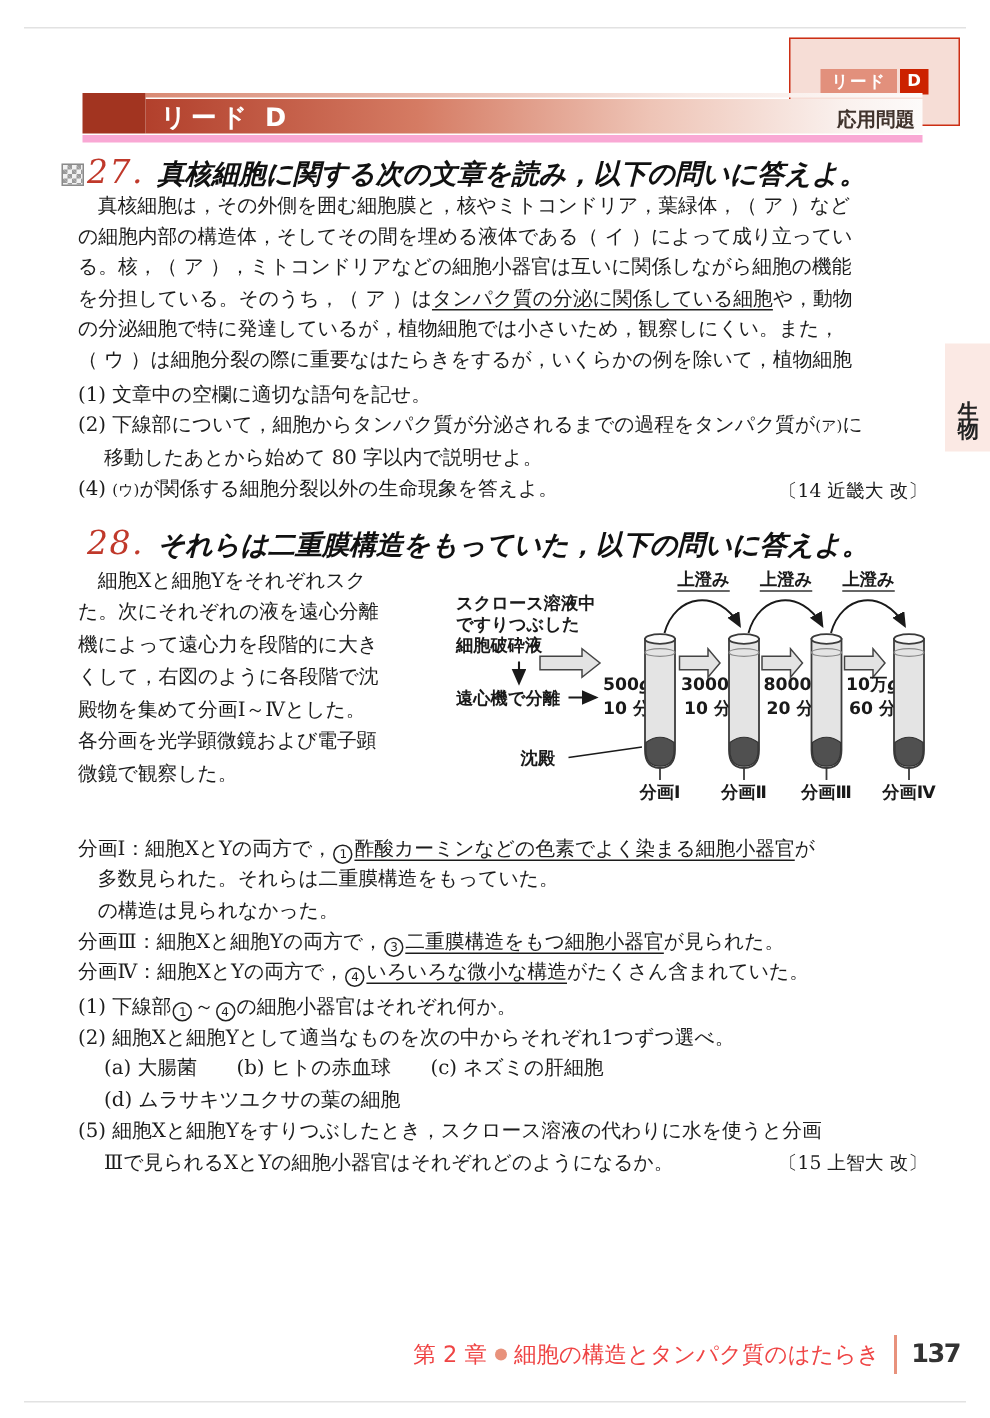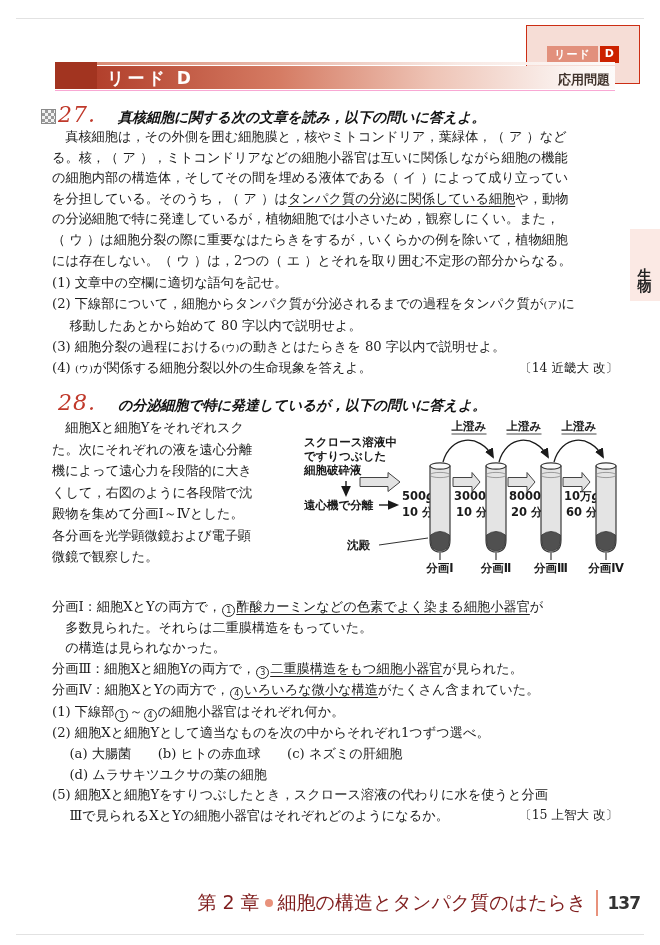--- a/index.html
+++ b/index.html
@@ -20,21 +20,21 @@
     border:1px solid #cc2e14;background:#f6ddd6;padding:20px;
   }
   .corner-tab .series{background:#e2907c;color:#fff;font-size:11px;font-weight:700;
     padding:1px 7px;letter-spacing:1px;}
   .corner-tab .grade{background:#cc2200;color:#fff;font-size:11px;font-weight:700;
     padding:1px 5px;}
 
   
   .header-bar{
     position:absolute;top:62px;left:55px;right:45px;height:28px;
-    border-bottom:1px solid #f9a8d4;
+    border-bottom:5px solid #f9a8d4;
   }
   .hb-thin{position:absolute;top:0;left:42px;right:0;height:3px;
     background:linear-gradient(to right,#d98a74,#f8e9e4 70%,#fdfaf9);}
   .hb-main{position:absolute;top:4px;left:42px;right:0;height:23px;
     background:linear-gradient(to right,#b2402c,#d57b63 35%,#eec4b6 65%,#faf1ee 90%,#fdfbfa);}
   .hb-block{position:absolute;top:0;left:0;width:42px;height:27px;background:#a23420;}
   .hb-title{position:absolute;left:52px;top:5px;font-size:17px;font-weight:700;color:#fff;
     letter-spacing:3px;}
   .hb-cat{position:absolute;right:5px;top:9px;font-size:13px;font-weight:600;color:#40332c;}
 
@@ -48,21 +48,21 @@
 
   .content{position:absolute;left:42px;right:42px;top:96px;}
 
   .prob-head{position:relative;padding-left:16px;display:flex;align-items:baseline;margin-top:8px;font-style:italic;}
   .marker-icon{position:absolute;left:-1px;top:5px;width:13px;height:13px;border:1px solid #8a8a8a;
     background-image:linear-gradient(45deg,#9a9a9a 25%,transparent 25%,transparent 75%,#9a9a9a 75%),
                      linear-gradient(45deg,#9a9a9a 25%,transparent 25%,transparent 75%,#9a9a9a 75%);
     background-size:6px 6px;background-position:0 0,3px 3px;background-color:#f2f2f2;}
   .prob-num{font-family:"DejaVu Serif","Liberation Serif",serif;font-size:22px;color:#c0392b;
     line-height:1;letter-spacing:1px;}
-  .prob-title{font-size:14px;font-weight:700;color:#111;margin-left:22px;}
+  .prob-title{font-size:18px;font-weight:700;color:#111;margin-left:9px;}
 
   .para{font-family:"DejaVu Serif","Liberation Serif",serif;font-size:13.2px;color:#1c1c1c;
     margin-left:10px;}
   .tline{white-space:pre;line-height:20.6px;}
   .qblock .tline{line-height:20.8px;}
   .tline .u{text-decoration:underline;text-underline-offset:3px;text-decoration-thickness:1px;}
   .tline .sm{font-size:10px;}
   .circ{display:inline-block;width:11px;height:11px;border:1px solid #222;border-radius:50%;
     font-size:8px;line-height:11px;text-align:center;vertical-align:-2px;margin:0 1px;
     font-family:"DejaVu Sans",sans-serif;}
@@ -74,21 +74,21 @@
   .q28-row .intro{width:236px;flex:none;}
   .q28-row .intro .tline{line-height:21.5px;}
   .diagram{flex:none;width:336px;height:172px;margin-left:14px;margin-top:2px;}
 
   svg text{font-family:"DejaVu Sans","Liberation Sans",sans-serif;fill:#1a1a1a;}
   .dlabel-b{font-size:11.5px;font-weight:600;}
   .it{font-style:italic;font-weight:700;}
   .mid{text-anchor:middle;}
 
   .footer{position:absolute;top:890px;right:20px;display:flex;align-items:center;}
-  .footer .chap{font-size:19px;color:#7f1d1d;display:flex;align-items:center;margin-left:36px;}
+  .footer .chap{font-size:15px;color:#ef4444;display:flex;align-items:center;margin-left:36px;}
   .bullet-icon{display:inline-block;width:8px;height:8px;border-radius:50%;background:#e8927c;
     margin:0 5px;}
   .foot-bar{width:2px;height:26px;background:#e8927c;margin:0 10px 0 9px;}
   .page-num{font-size:17px;font-weight:700;color:#333;font-family:"DejaVu Sans",sans-serif;
     letter-spacing:-1px;}
 </style>
 </head>
 <body>
 
 <div class="edge-line edge-top"></div>
@@ -112,43 +112,41 @@
 <div class="content">
 
   <div>
     <div class="prob-head">
       <span class="marker-icon"></span>
       <span class="prob-num">27.</span>
       <span class="prob-title">真核細胞に関する次の文章を読み，以下の問いに答えよ。</span>
     </div>
     <div class="para">
         <div class="tline"><span>　真核細胞は，その外側を囲む細胞膜と，核やミトコンドリア，葉緑体，（ ア ）など</span></div>
+        <div class="tline"><span>の細胞内部の構造体，そしてその間を埋める液体である（ イ ）によって成り立ってい</span></div>
         <div class="tline"><span>る。核，（ ア ），ミトコンドリアなどの細胞小器官は互いに関係しながら細胞の機能</span></div>
-        <div class="tline"><span>の細胞内部の構造体，そしてその間を埋める液体である（ イ ）によって成り立ってい</span></div>
         <div class="tline"><span>を分担している。そのうち，（ ア ）は</span><span class="u">タンパク質の分泌に関係している細胞</span><span>や，動物</span></div>
         <div class="tline"><span>の分泌細胞で特に発達しているが，植物細胞では小さいため，観察しにくい。また，</span></div>
         <div class="tline"><span>（ ウ ）は細胞分裂の際に重要なはたらきをするが，いくらかの例を除いて，植物細胞</span></div>
-        <div class="tline"><span>には存在しない。（ ウ ）は，2つの（ エ ）とそれを取り囲む不定形の部分からなる。</span></div>
       </div>
     <div class="para qblock">
       <div>
           <div class="tline"><span>(1) 文章中の空欄に適切な語句を記せ。</span></div>
           <div class="tline"><span>(2) 下線部について，細胞からタンパク質が分泌されるまでの過程をタンパク質が</span><span class="sm">(ア)</span><span>に</span></div>
           <div class="tline"><span>　 移動したあとから始めて 80 字以内で説明せよ。</span></div>
-          <div class="tline"><span>(3) 細胞分裂の過程における</span><span class="sm">(ウ)</span><span>の動きとはたらきを 80 字以内で説明せよ。</span></div>
           <div class="tline"><span>(4) </span><span class="sm">(ウ)</span><span>が関係する細胞分裂以外の生命現象を答えよ。</span></div>
         </div>
       <span class="src">〔14 近畿大 改〕</span>
     </div>
   </div>
 
   <div style="margin-top:12px;">
     <div class="prob-head">
       <span class="prob-num">28.</span>
-      <span class="prob-title">の分泌細胞で特に発達しているが，以下の問いに答えよ。</span>
+      <span class="prob-title">それらは二重膜構造をもっていた，以下の問いに答えよ。</span>
     </div>
 
     <div class="q28-row">
       <div class="para intro">
           <div class="tline"><span>　細胞Xと細胞Yをそれぞれスク</span></div>
           <div class="tline"><span>た。次にそれぞれの液を遠心分離</span></div>
           <div class="tline"><span>機によって遠心力を段階的に大き</span></div>
           <div class="tline"><span>くして，右図のように各段階で沈</span></div>
           <div class="tline"><span>殿物を集めて分画Ⅰ～Ⅳとした。</span></div>
           <div class="tline"><span>各分画を光学顕微鏡および電子顕</span></div>

